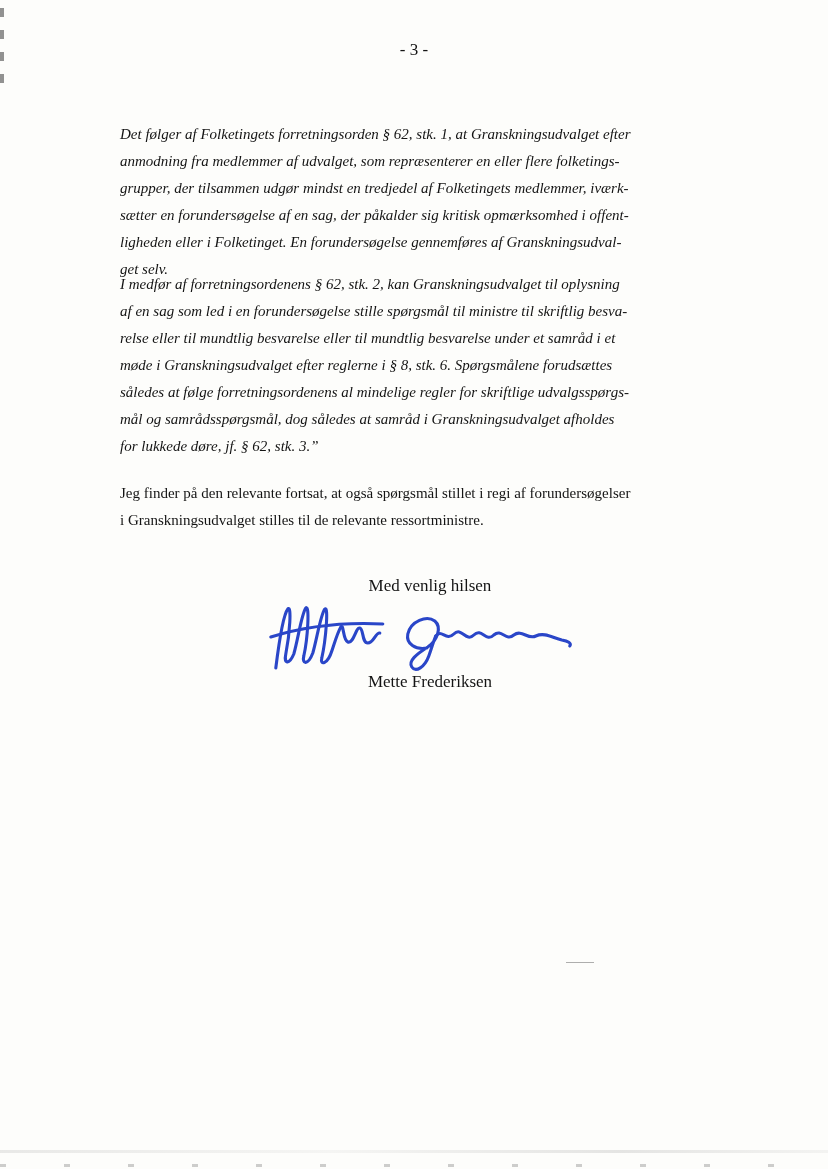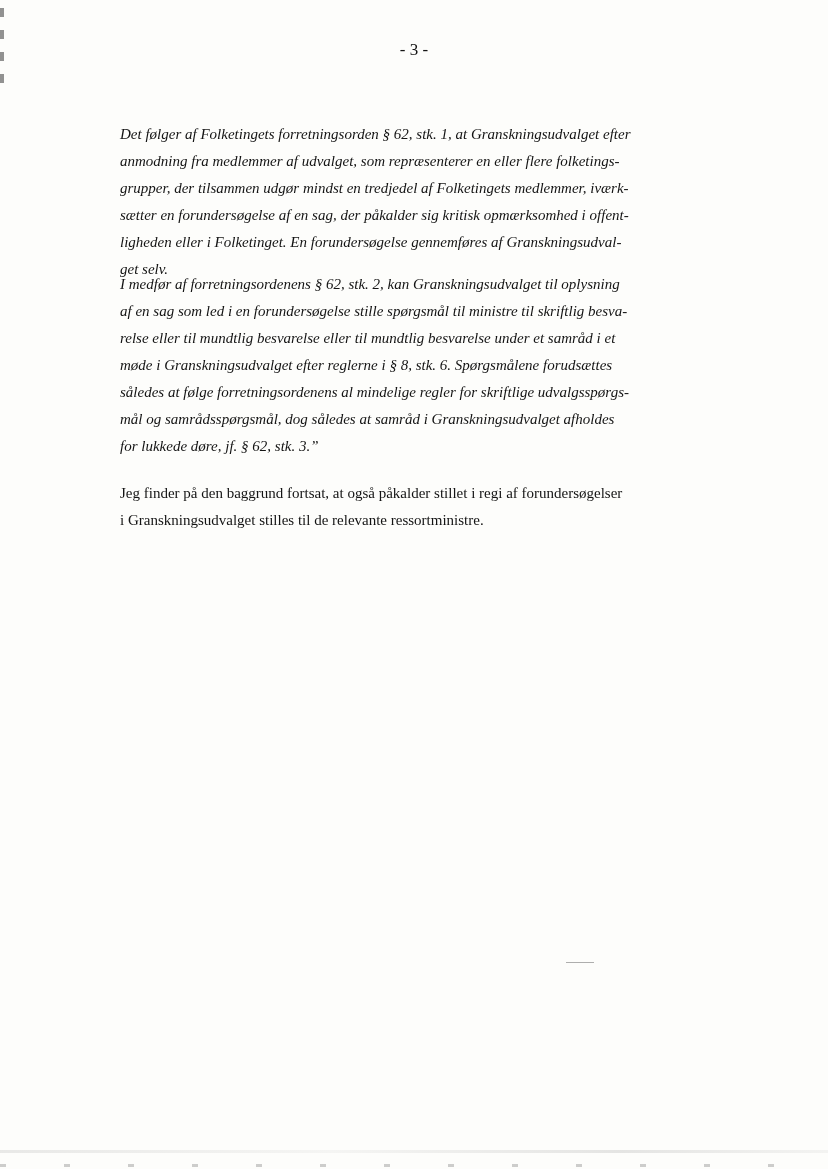--- a/index.html
+++ b/index.html
@@ -78,22 +78,38 @@
 get selv.</div>
 
   <div class="textblock quote quote2">I medfør af forretningsordenens § 62, stk. 2, kan Granskningsudvalget til oplysning
 af en sag som led i en forundersøgelse stille spørgsmål til ministre til skriftlig besva-
 relse eller til mundtlig besvarelse eller til mundtlig besvarelse under et samråd i et
 møde i Granskningsudvalget efter reglerne i § 8, stk. 6. Spørgsmålene forudsættes
 således at følge forretningsordenens al mindelige regler for skriftlige udvalgsspørgs-
 mål og samrådsspørgsmål, dog således at samråd i Granskningsudvalget afholdes
 for lukkede døre, jf. § 62, stk. 3.”</div>
 
-  <div class="textblock bodypara">Jeg finder på den baggrund fortsat, at også påkalder stillet i regi af forundersøgelser
+  <div class="textblock bodypara">Jeg finder på den relevante fortsat, at også spørgsmål stillet i regi af forundersøgelser
 i Granskningsudvalget stilles til de relevante ressortministre.</div>
 
+  <div class="closing">
+    <span class="salutation">Med venlig hilsen</span>
+
+    <div class="signature-wrap">
+      <svg viewBox="0 0 310 80" width="310" height="80" aria-hidden="true">
+        <g class="sig-stroke" stroke="#2a46c8">
+          <path d="M7,72 C10,48 15,18 19,13 C23,8 21,38 17,58 C15,67 20,70 25,58 C29,44 33,17 37,12 C41,8 39,42 35,60 C33,68 39,70 44,57 C48,43 52,18 56,13 C60,9 57,44 53,62 C51,70 59,68 63,55 C66,46 69,36 72,31 C75,27 74,44 79,46 C85,48 87,31 91,32 C95,33 93,47 99,47 C105,47 107,36 111,37"></path>
+          <path d="M2,41 C34,31 74,26 114,28"></path>
+          <path d="M158,52 C147,54 137,48 139,38 C142,25 158,19 166,25 C173,31 169,44 159,51 C148,58 139,65 143,71 C147,77 156,71 160,60 C163,52 165,44 167,40"></path>
+          <path d="M167,40 C173,32 177,46 185,38 C193,30 197,47 205,39 C213,31 217,47 225,39 C233,32 237,46 245,39 C253,33 259,44 267,40 C276,36 284,42 293,44 C299,45 303,47 301,50"></path>
+        </g>
+      </svg>
+    </div>
+
+    <span class="signature-name">Mette Frederiksen</span>
+  </div>
 
   <div class="artifact artifact-left-top"></div>
   <div class="artifact artifact-mid-dash"></div>
   <div class="artifact artifact-bottom-line"></div>
   <div class="artifact artifact-bottom-specks"></div>
 
 </div>
 
 </body></html>

